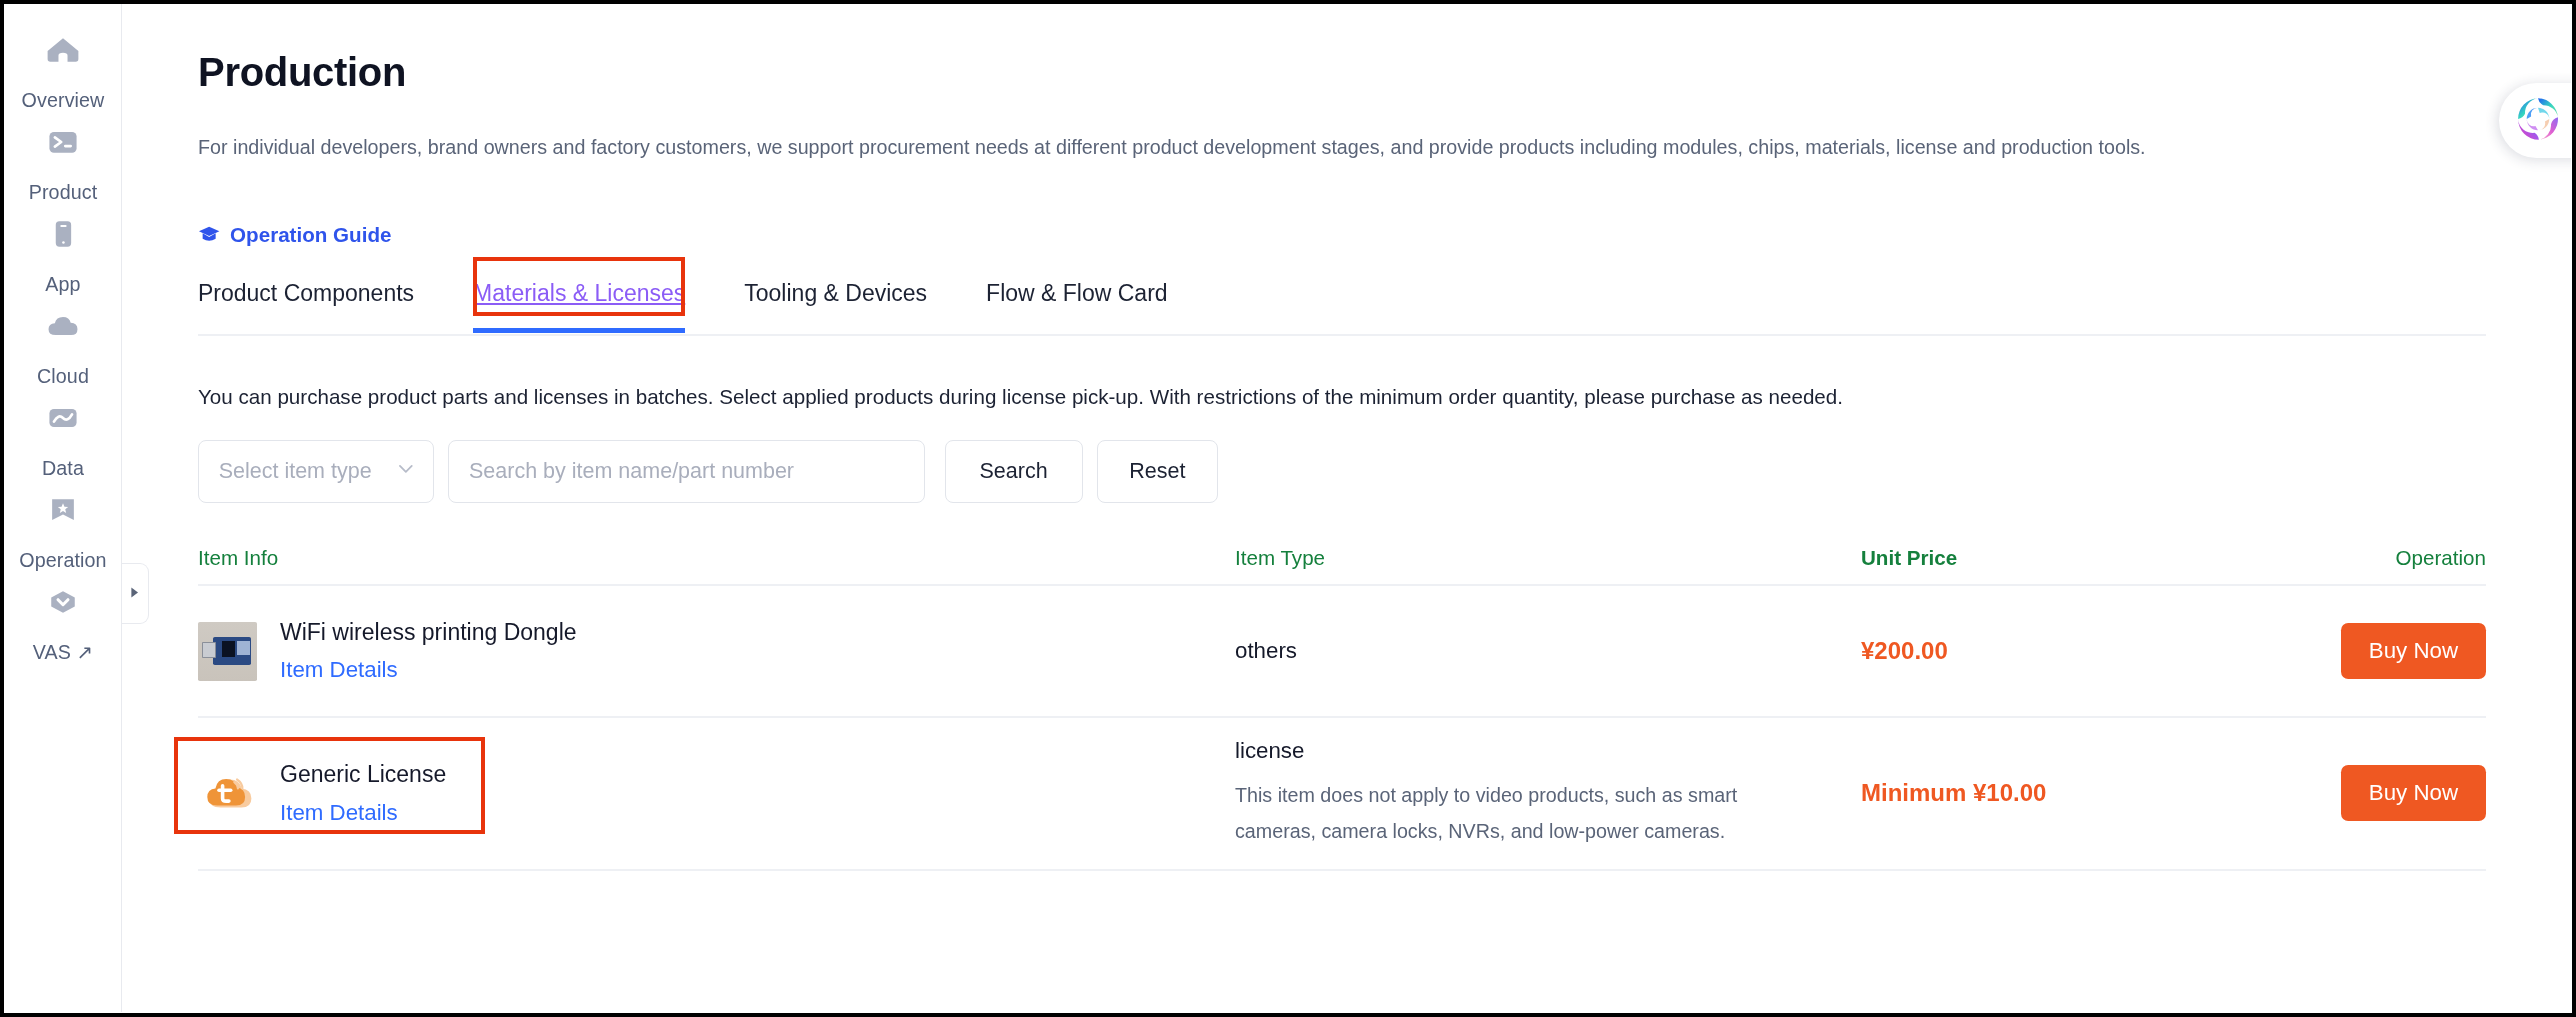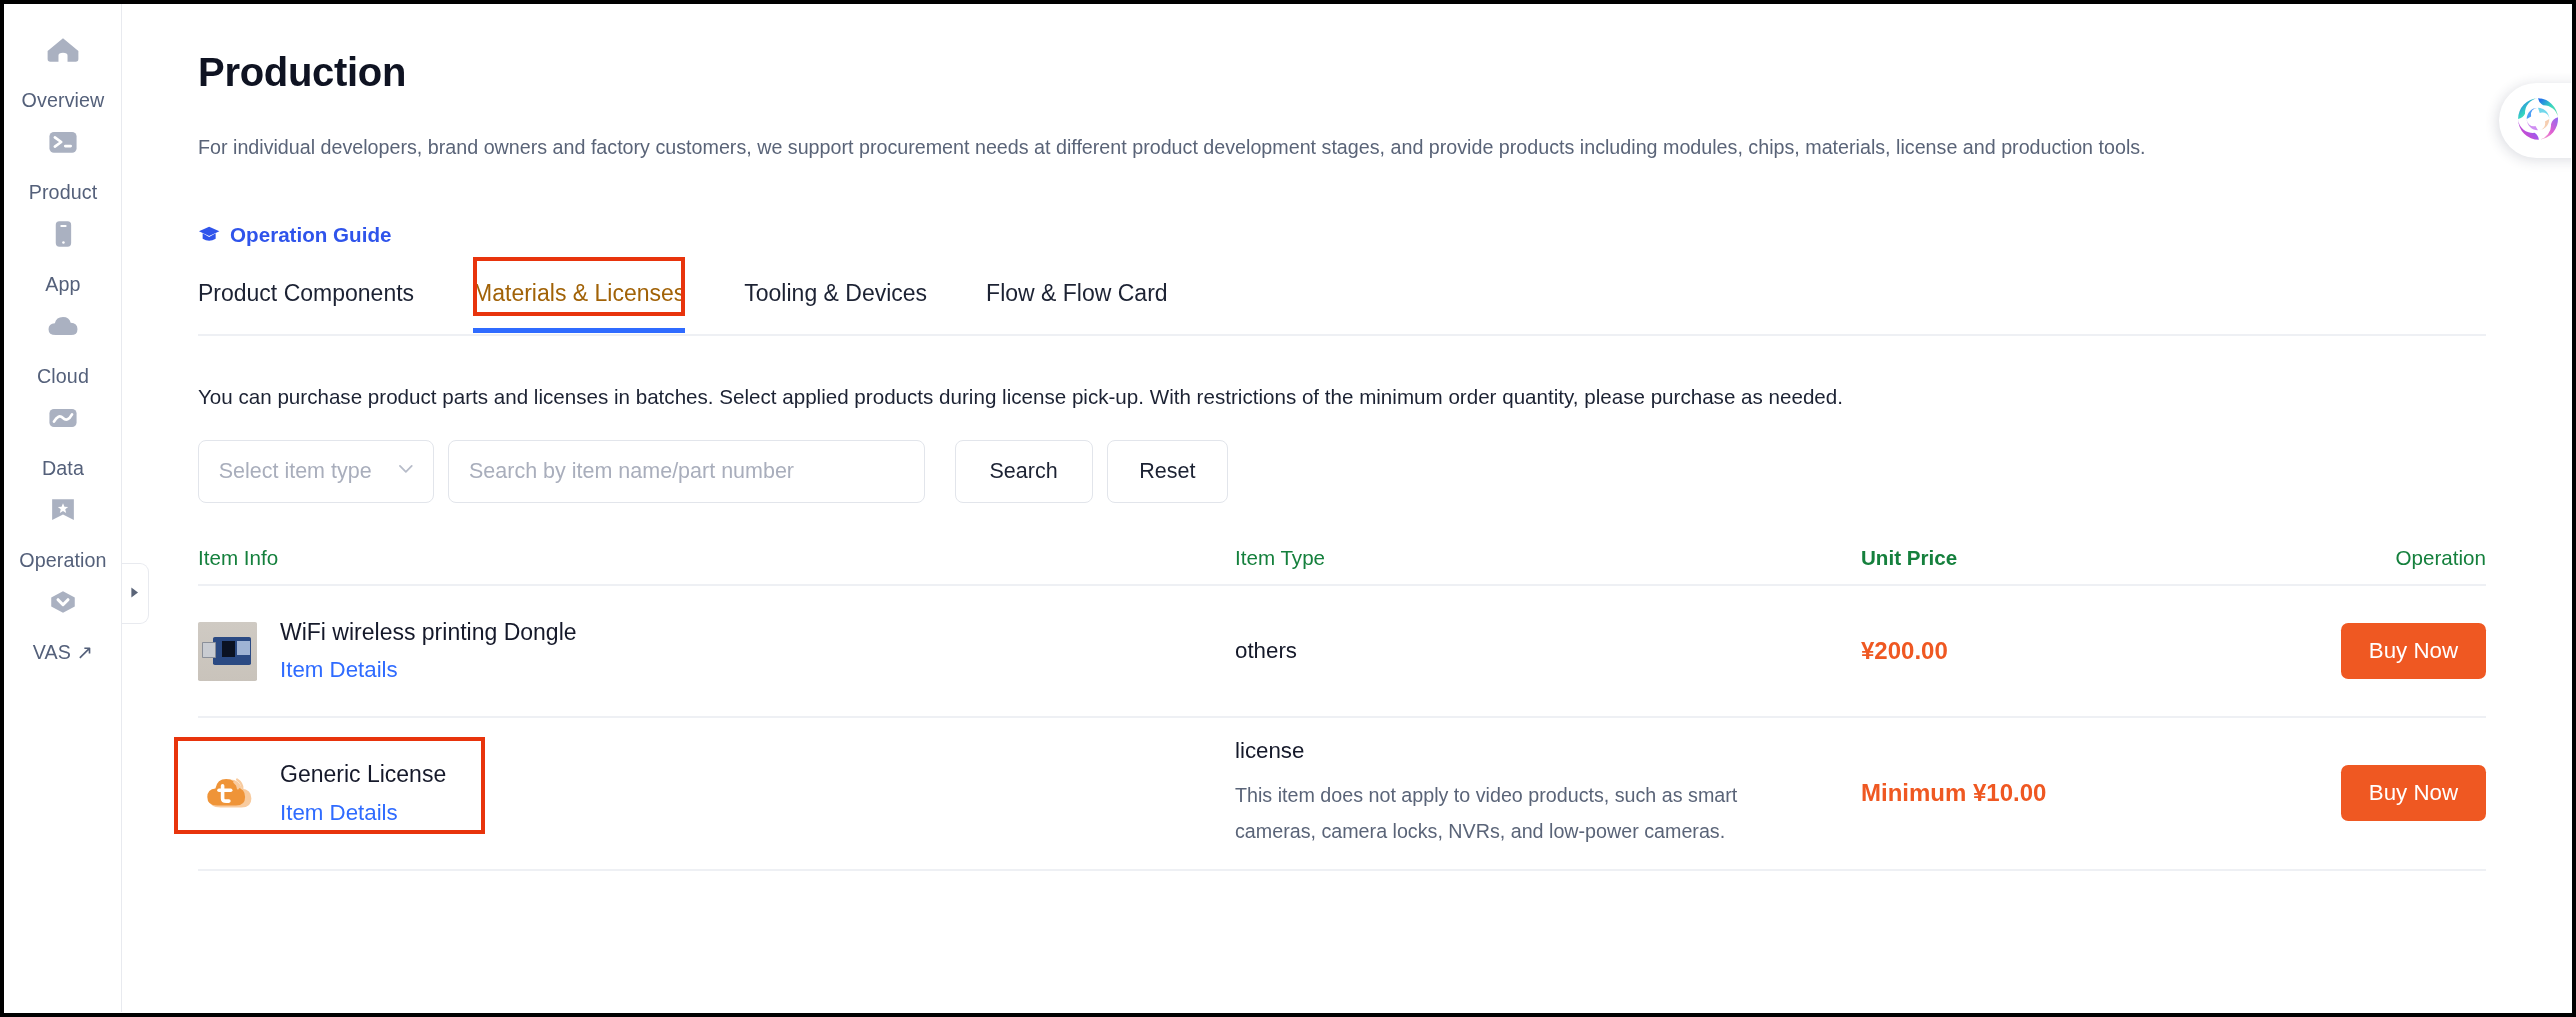--- a/index.html
+++ b/index.html
@@ -133,21 +133,21 @@
   }
   .tab {
     position: relative;
     font-size: 23px;
     color: #1c2233;
     padding: 8px 0 23px 0;
     margin-right: 59px;
     cursor: pointer;
     white-space: nowrap;
   }
-  .tab.active { color: #a16207; }
+  .tab.active { color: #8b5cf6; text-decoration: underline; }
   .tab.active::after {
     content: "";
     position: absolute;
     left: 0; right: 0; bottom: -2.7px;
     height: 4.5px;
     background: #2f6bff;
   }
   #tab-highlight {
     position: absolute;
     left: 0; top: -15px;
@@ -201,21 +201,21 @@
     height: 63px;
     border: 1.8px solid #e2e5eb;
     border-radius: 8px;
     background: #fff;
     font-size: 21.5px;
     color: #1c2233;
     padding: 0 27px;
     cursor: pointer;
     font-family: "Liberation Sans", sans-serif;
   }
-  #search-btn { min-width: 138px; margin-left: 15px; }
+  #search-btn { min-width: 138px; margin-left: 5px; }
   #reset-btn  { min-width: 121px; }
 
   
   #table {
     position: absolute;
     left: 74px; top: 527px;
     width: 2288px;
   }
   .thead {
     display: flex;

